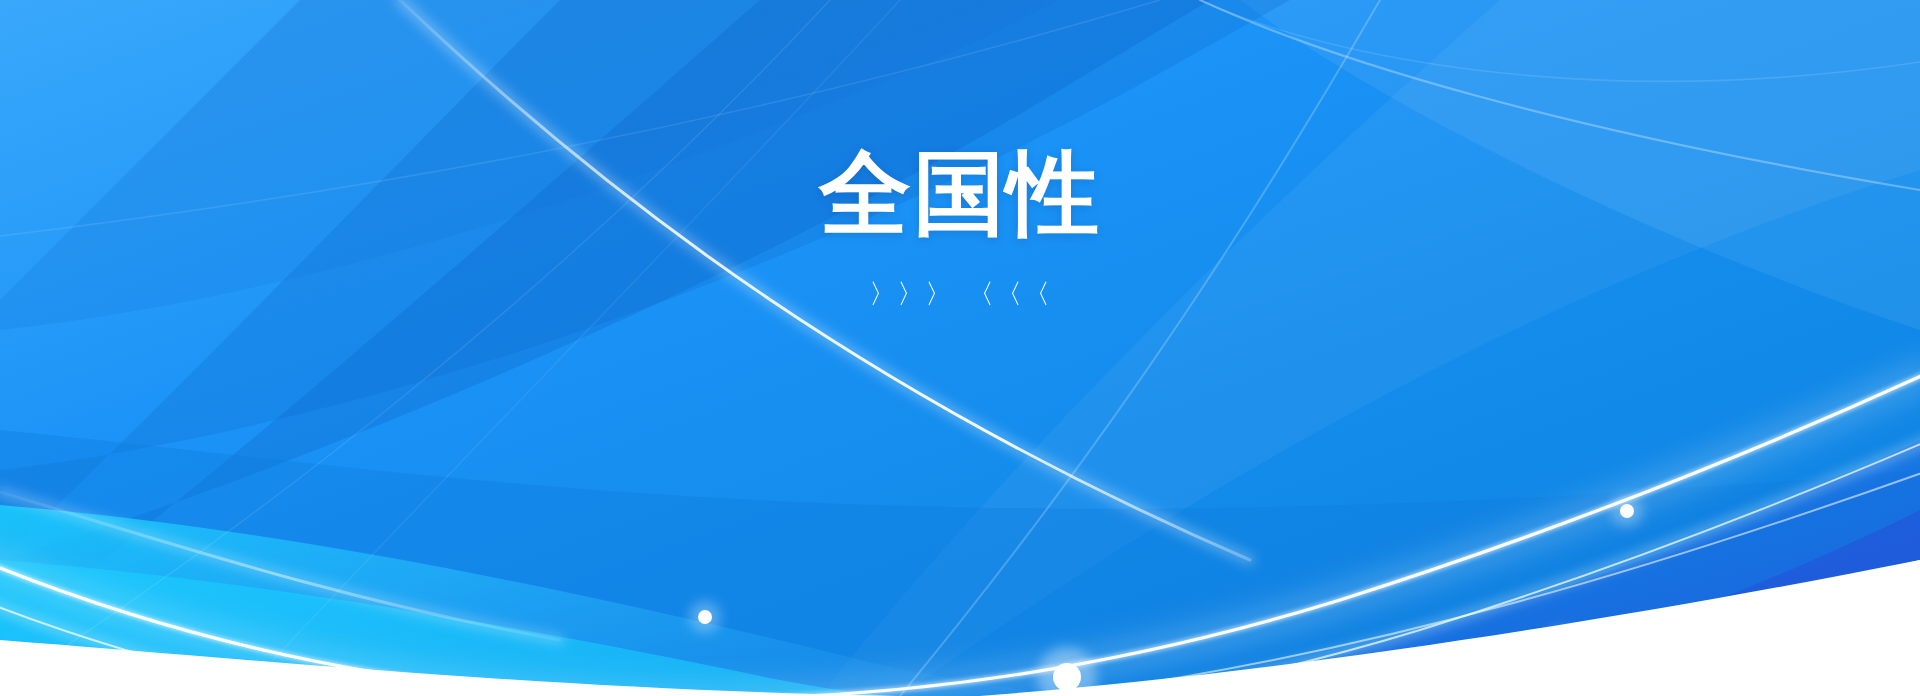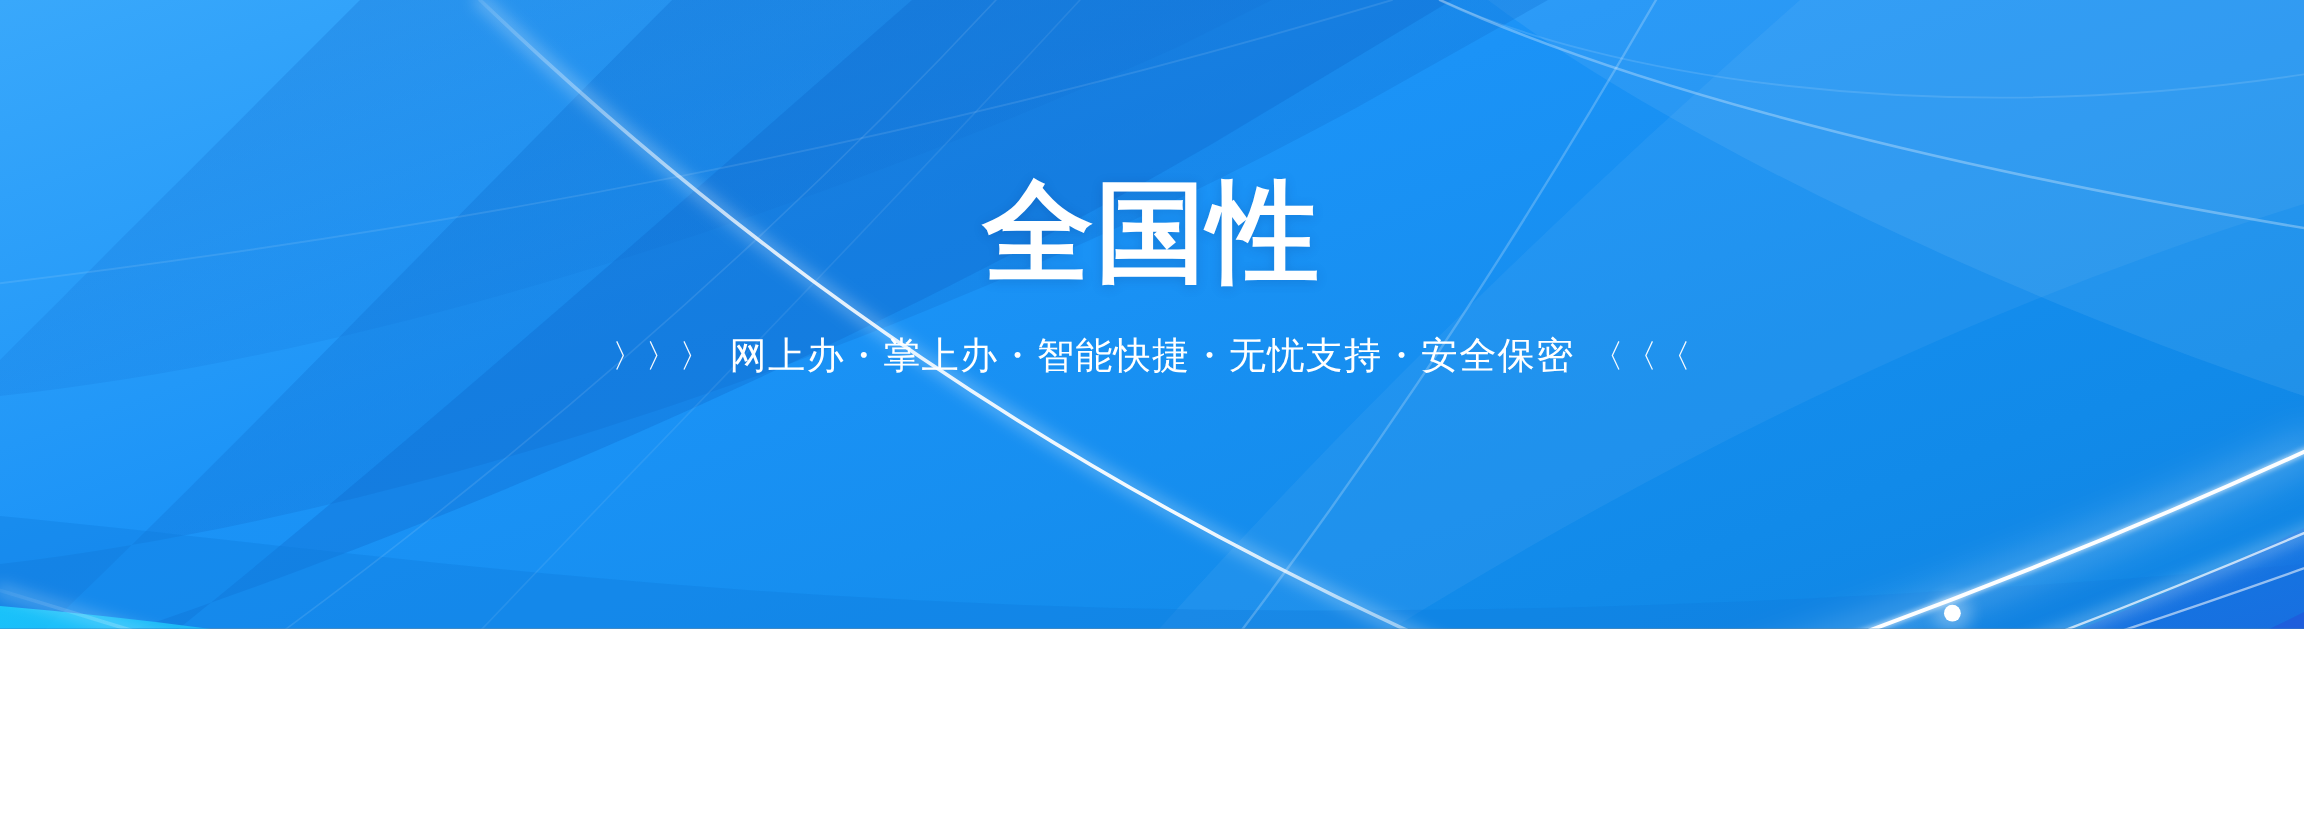--- a/index.html
+++ b/index.html
@@ -3,21 +3,21 @@
 <meta charset="utf-8">
 <style>
   html, body {
     margin: 0;
     padding: 0;
     background: #ffffff;
   }
   #banner {
     position: relative;
     width: 1920px;
-    height: 524px;
+    height: 696px;
     overflow: hidden;
     background: #404040;
     font-family: "Liberation Sans", sans-serif;
   }
   #bg-svg {
     position: absolute;
     inset: 0;
     width: 1920px;
     height: 696px;
     display: block;
@@ -200,18 +200,17 @@
     </g>
   </svg>
 
   <div id="content">
 
     <div class="headline-1">全国性</div>
 
 
     <div class="subtitle-row">
       <span class="chev">〉〉〉</span>
-      <span class="subtitle-text">网上办・掌上办・智能快捷・无忧支持・安全保密</span>
       <span class="chev">〈〈〈</span>
     </div>
 
   </div>
 </div>
 
 </body></html>

